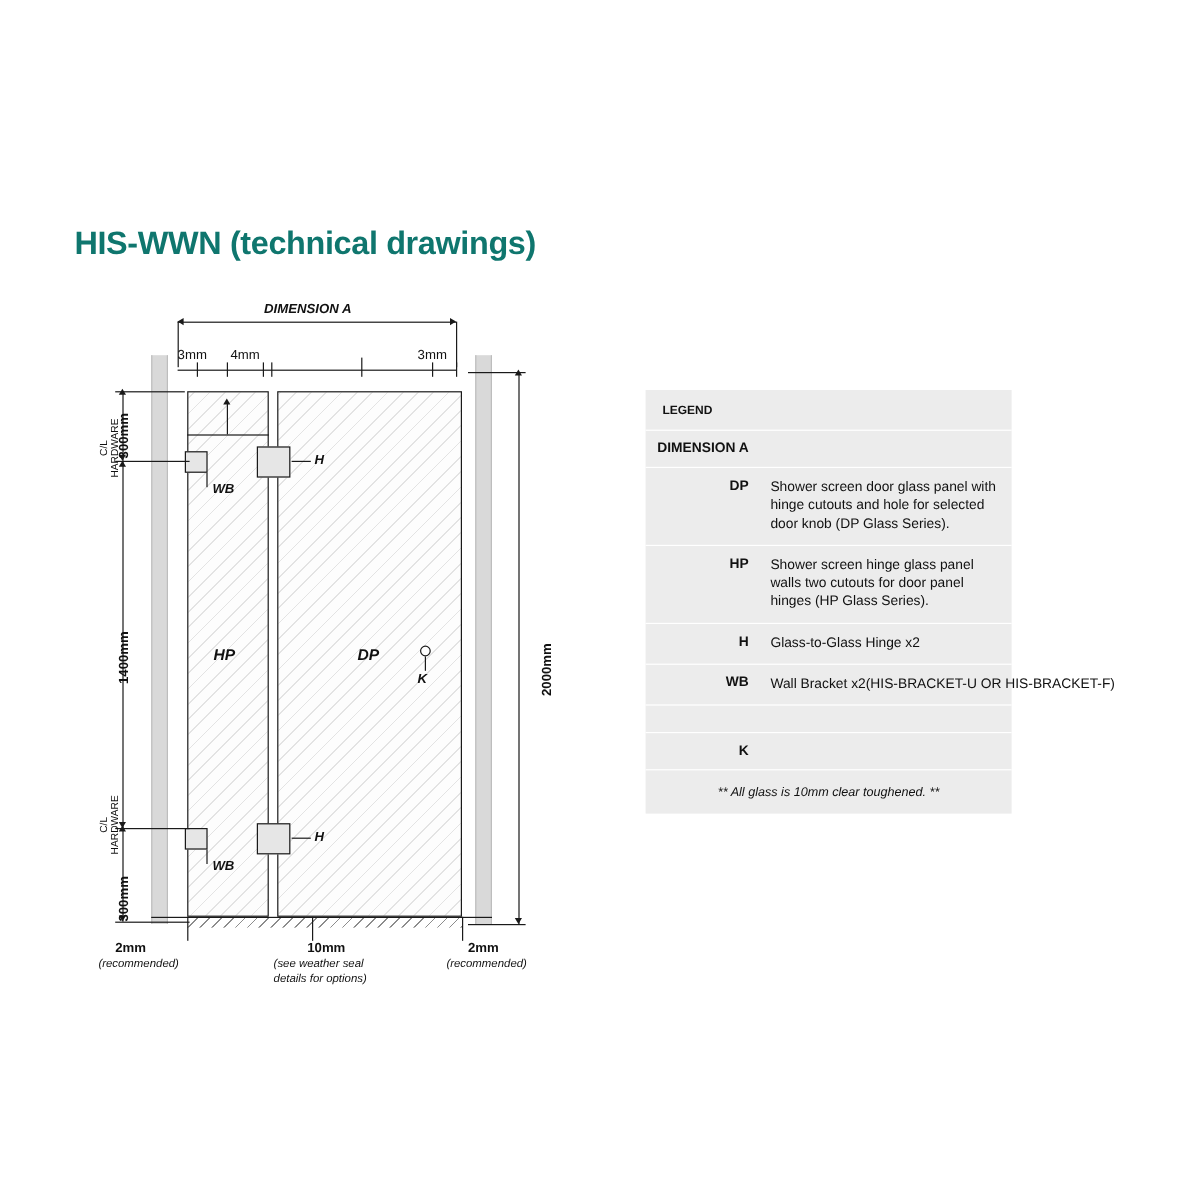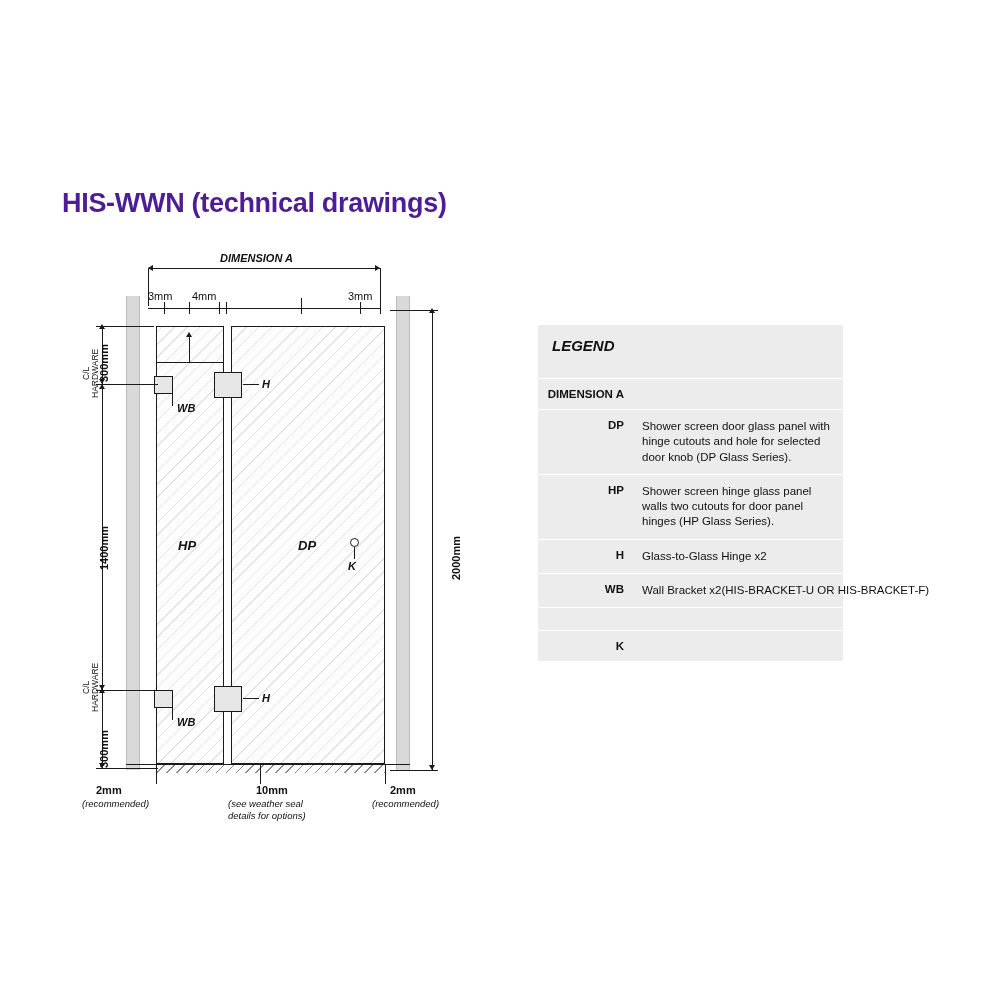--- a/index.html
+++ b/index.html
@@ -15,21 +15,21 @@
     color: #111111;
     overflow: hidden;
   }
   #page-title {
     position: absolute;
     left: 62px;
     top: 188px;
     font-size: 27px;
     font-weight: bold;
     letter-spacing: -0.3px;
-    color: #4c1d95;
+    color: #0f766e;
     white-space: nowrap;
   }
 
   
   #drawing {
     position: absolute;
     left: 60px;
     top: 250px;
     width: 460px;
     height: 600px;
@@ -117,25 +117,24 @@
   
   #legend {
     position: absolute;
     left: 538px;
     top: 325px;
     width: 305px;
     background: #ececec;
     font-size: 11.5px;
   }
   #legend .legend-title {
-    padding: 12px 14px 24px 14px;
-    font-size: 15px;
+    padding: 12px 14px 10px 14px;
+    font-size: 10px;
     font-weight: bold;
     border-bottom: 1px solid #ffffff;
-    font-style: italic;
   }
   .legend-row {
     display: flex;
     border-bottom: 1px solid #ffffff;
     min-height: 26px;
   }
   .legend-row .key {
     width: 96px;
     flex: 0 0 96px;
     text-align: right;
@@ -295,13 +294,14 @@
     <div class="val">Wall Bracket x2(HIS-BRACKET-U OR HIS-BRACKET-F)</div>
   </div>
   <div class="legend-row spacer">
     <div class="key"></div>
     <div class="val"></div>
   </div>
   <div class="legend-row">
     <div class="key">K</div>
   </div>
 
+  <div class="legend-note">** All glass is 10mm clear toughened. **</div>
 </div>
 
 </body></html>

